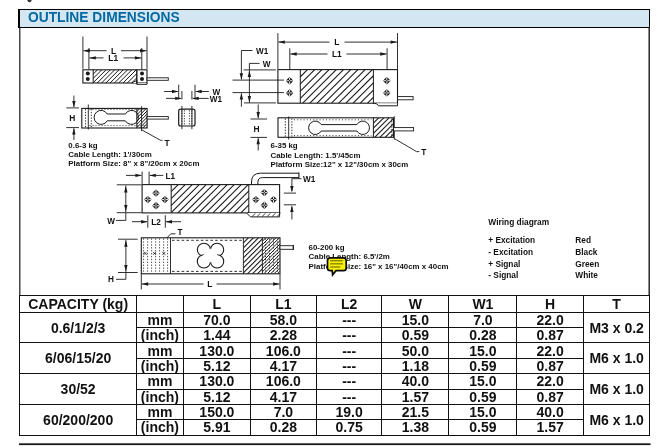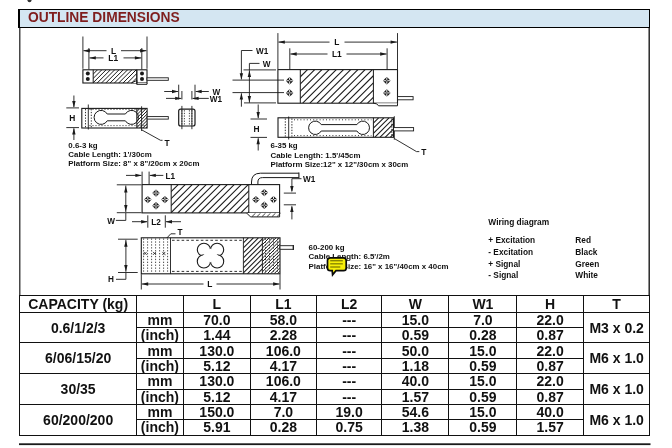--- a/index.html
+++ b/index.html
@@ -1,21 +1,21 @@
 <!DOCTYPE html>
 <html><head><meta charset="utf-8">
 <style>
 html,body{margin:0;padding:0;}
 body{width:672px;height:448px;position:relative;background:#fff;
  font-family:"Liberation Sans",sans-serif;overflow:hidden;}
 #hdr{position:absolute;left:18.2px;top:9.3px;width:629px;height:16.6px;
  background:#d4e6f2;border-top:1.7px solid #000;border-bottom:1.7px solid #000;
  border-right:1.2px solid #000;border-left:2.6px solid #000;}
 #hdr span{position:absolute;left:7.8px;top:-0.6px;font-size:13.8px;font-weight:bold;
- letter-spacing:0px;color:#7f1d1d;}
+ letter-spacing:0px;color:#0369a1;}
 svg.main{position:absolute;left:0;top:0;}
 table.dim{position:absolute;left:19.4px;top:295.2px;border-collapse:collapse;
  table-layout:fixed;font-size:14px;font-weight:bold;color:#111;}
 table.dim td{border:1px solid #111;text-align:center;vertical-align:middle;
  height:14.35px;padding:0;line-height:1;}
 table.dim tr.hd td{height:15.6px;}
 table.dim{border:1.6px solid #111;}
 </style></head>
 <body>
 <svg class="main" width="672" height="448" viewBox="0 0 672 448">
@@ -499,21 +499,21 @@
 <tr>
         <td>(inch)</td>
         <td>5.12</td>
         <td>4.17</td>
         <td>---</td>
         <td>1.18</td>
         <td>0.59</td>
         <td>0.87</td>
       </tr>
 <tr>
-        <td rowspan="2">30/35</td>
+        <td rowspan="2">30/52</td>
         <td>mm</td>
         <td>130.0</td>
         <td>106.0</td>
         <td>---</td>
         <td>40.0</td>
         <td>15.0</td>
         <td>22.0</td>
         <td rowspan="2">M6 x 1.0</td>
       </tr>
 <tr>
@@ -524,21 +524,21 @@
         <td>1.57</td>
         <td>0.59</td>
         <td>0.87</td>
       </tr>
 <tr>
         <td rowspan="2">60/200/200</td>
         <td>mm</td>
         <td>150.0</td>
         <td>7.0</td>
         <td>19.0</td>
-        <td>54.6</td>
+        <td>21.5</td>
         <td>15.0</td>
         <td>40.0</td>
         <td rowspan="2">M6 x 1.0</td>
       </tr>
 <tr>
         <td>(inch)</td>
         <td>5.91</td>
         <td>0.28</td>
         <td>0.75</td>
         <td>1.38</td>

